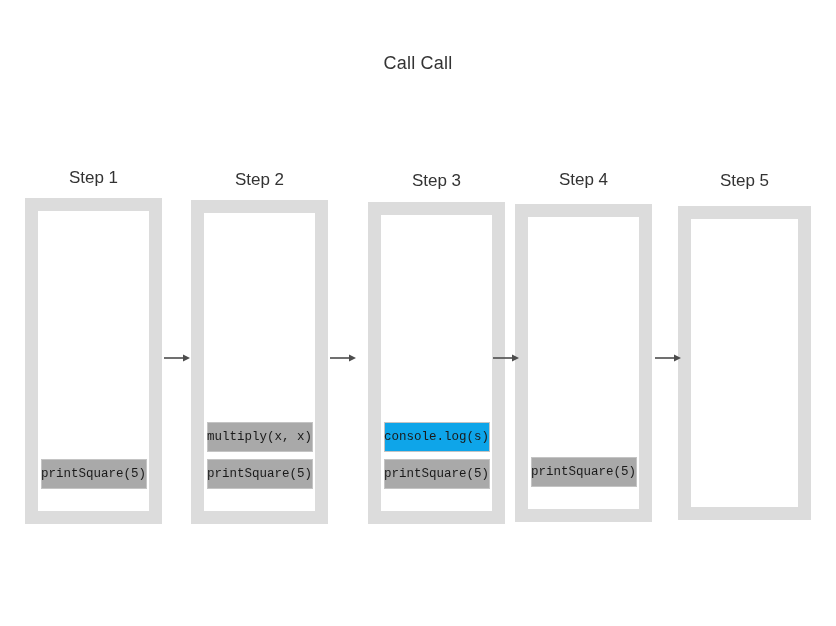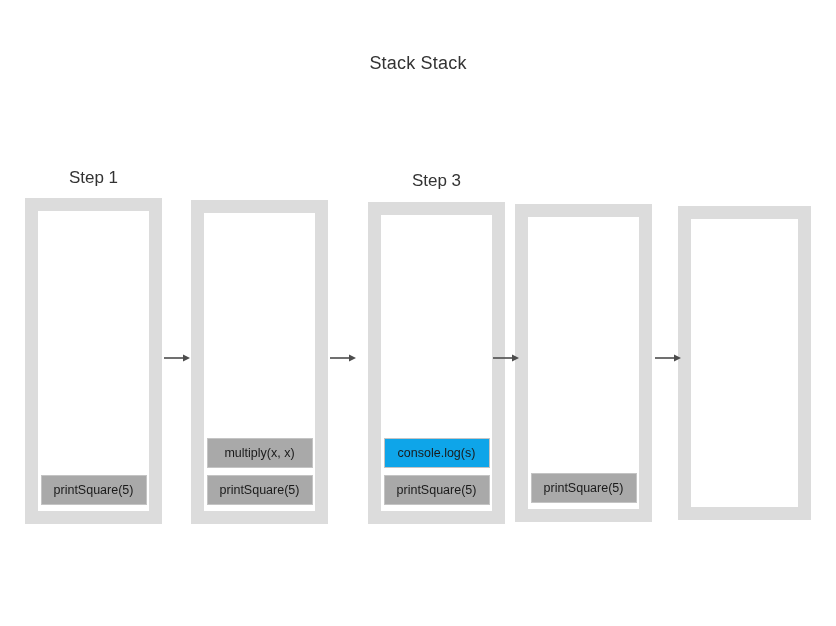--- a/index.html
+++ b/index.html
@@ -56,21 +56,22 @@
   .stack-box {
     position: absolute;
     left: 0;
     box-sizing: border-box;
     background: #ffffff;
     border: 13px solid #dcdcdc;
     display: flex;
     flex-direction: column;
     justify-content: flex-end;
     align-items: center;
-    padding: 0 0 6px 0;
+    padding: 0 0 22px 0;
+    font-family: Liberation Mono, monospace;
   }
 
   .frames {
     width: 100%;
     display: flex;
     flex-direction: column;
     align-items: center;
     gap: 7px;
   }
 
@@ -98,56 +99,59 @@
     height: 16px;
     color: #4d4d4d;
   }
   .arrow svg { display: block; }
 </style>
 </head>
 <body>
 
 <div id="canvas">
 
-  <div class="diagram-title">Stack Stack</div>
+  <div class="diagram-title">Call Call</div>
 
   <div id="steps-layer">
       <div class="step-col" style="left: 25px; width: 137px;">
         <div class="step-label" style="top: 158px;">Step 1</div>
         <div class="stack-box" style="top: 188px; width: 137px; height: 326px; border-color: rgb(220, 220, 220);">
           <div class="frames">
             <div class="frame" style="background: rgb(169, 169, 169);">printSquare(5)</div>
           </div>
         </div>
       </div>
       <div class="step-col" style="left: 191px; width: 137px;">
+        <div class="step-label" style="top: 160px;">Step 2</div>
         <div class="stack-box" style="top: 190px; width: 137px; height: 324px; border-color: rgb(220, 220, 220);">
           <div class="frames">
             <div class="frame" style="background: rgb(169, 169, 169);">multiply(x, x)</div>
             <div class="frame" style="background: rgb(169, 169, 169);">printSquare(5)</div>
           </div>
         </div>
       </div>
       <div class="step-col" style="left: 354px; width: 137px; margin-left: 14px;">
         <div class="step-label" style="top: 161px;">Step 3</div>
         <div class="stack-box" style="top: 192px; width: 137px; height: 322px; border-color: rgb(220, 220, 220);">
           <div class="frames">
             <div class="frame" style="background: #0ea5e9;">console.log(s)</div>
             <div class="frame" style="background: rgb(169, 169, 169);">printSquare(5)</div>
           </div>
         </div>
       </div>
       <div class="step-col" style="left: 515px; width: 137px;">
+        <div class="step-label" style="top: 160px;">Step 4</div>
         <div class="stack-box" style="top: 194px; width: 137px; height: 318px; border-color: rgb(220, 220, 220);">
           <div class="frames">
             <div class="frame" style="background: rgb(169, 169, 169);">printSquare(5)</div>
           </div>
         </div>
       </div>
       <div class="step-col" style="left: 678px; width: 133px;">
+        <div class="step-label" style="top: 161px;">Step 5</div>
         <div class="stack-box" style="top: 196px; width: 133px; height: 314px; border-color: rgb(220, 220, 220);">
           <div class="frames"></div>
         </div>
       </div>
     </div>
   <div id="arrows-layer">
       <div class="arrow" style="left: 163px;">
         <svg width="28" height="16" viewBox="0 0 28 16">
           <line x1="1" y1="8" x2="22" y2="8" stroke="#4d4d4d" stroke-width="1.6"></line>
           <polygon points="27,8 20,4.6 20,11.4" fill="#4d4d4d"></polygon>

